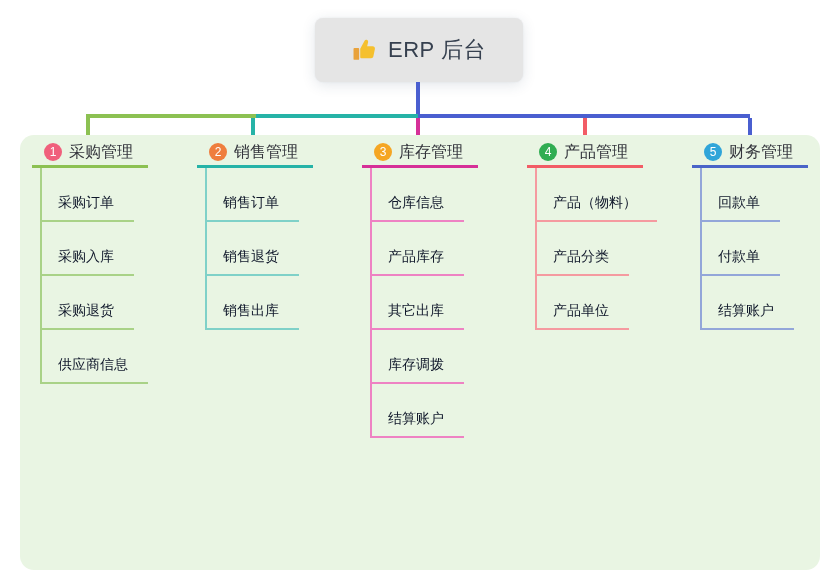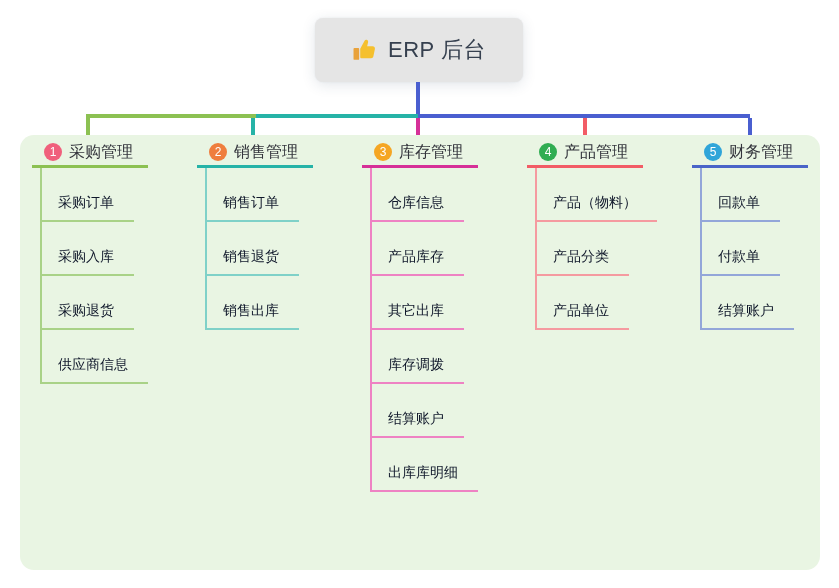--- a/index.html
+++ b/index.html
@@ -117,23 +117,20 @@
         </div>
         <div class="item">
           <span>其它出库</span>
         </div>
         <div class="item">
           <span>库存调拨</span>
         </div>
         <div class="item">
           <span>结算账户</span>
         </div>
-        <div class="item">
-          <span>出库库明细</span>
-        </div>
       </div>
   </div>
 
   <div class="branch" style="left: 527px; --accent: #f25c66; --soft: #f59aa0; --badge: #30ad52;">
     <div class="branch-header">
       <span class="badge">4</span>
       <span class="branch-title">产品管理</span>
     </div>
     <div class="items">
         <div class="item">

